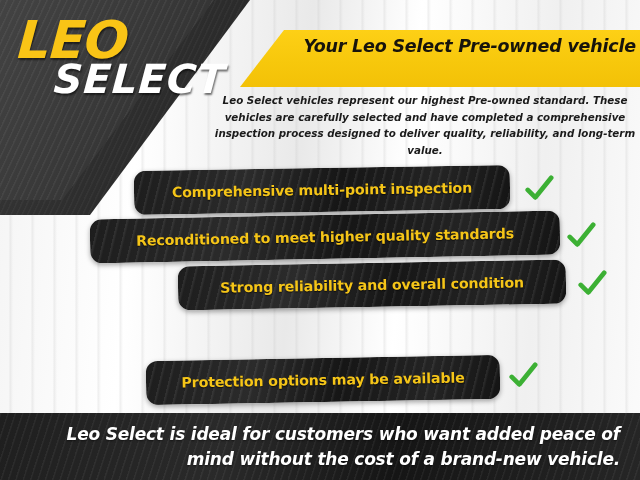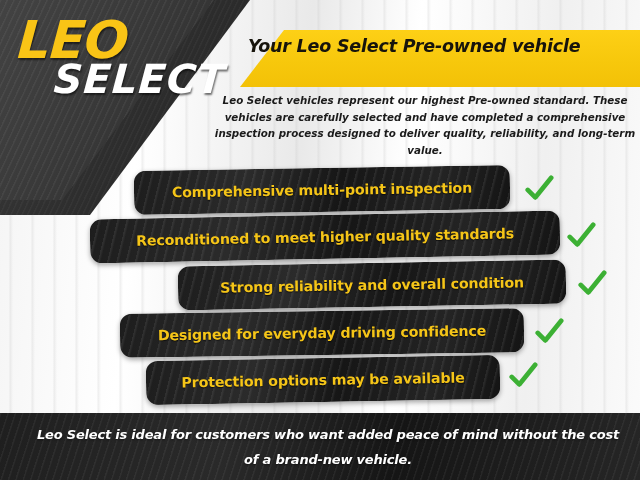--- a/index.html
+++ b/index.html
@@ -60,21 +60,21 @@
   }
 
   
   .yellow-banner{
     position:absolute;left:240px;top:30px;width:400px;height:57px;
     clip-path:polygon(44px 0, 400px 0, 400px 57px, 0 57px);
     background:linear-gradient(180deg,#fdd016 0%,#f7c80c 55%,#f3c107 100%);
   }
   .headline{
     position:absolute;left:248px;top:33px;width:388px;
-    text-align:left;font-size:17.5px;line-height:26px;
+    text-align:right;font-size:17.5px;line-height:26px;
     font-weight:bold;font-style:italic;color:#17140c;
     letter-spacing:-.2px;
   }
 
   
   .intro{
     position:absolute;left:214px;top:92px;width:422px;
     text-align:center;font-size:10.3px;line-height:16.5px;
     font-weight:bold;font-style:italic;color:#1b1b1b;
   }
@@ -119,22 +119,22 @@
     position:absolute;left:0;top:413px;width:640px;height:67px;
     background:
       repeating-linear-gradient(108deg,
         rgba(255,255,255,.05) 0px,
         rgba(255,255,255,.05) 1px,
         rgba(255,255,255,0) 2px,
         rgba(255,255,255,0) 7px),
       linear-gradient(100deg,#1f1f1f 0%,#2a2a2a 35%,#151515 62%,#262626 100%);
   }
   .footer-text{
-    position:absolute;left:28px;top:422px;width:600px;
-    text-align:center;font-size:13px;line-height:25px;
+    position:absolute;left:20px;top:422px;width:600px;
+    text-align:right;font-size:17px;line-height:25px;
     font-weight:bold;font-style:italic;color:#ffffff;
     letter-spacing:-.2px;text-shadow:0 1px 2px rgba(0,0,0,.5);
   }
 </style>
 </head>
 <body>
 
 <div id="slide">
 
   <div class="dark-panel"></div>
@@ -181,30 +181,20 @@
       <div class="pill">
         <span class="pill-label">Strong reliability and overall condition</span>
       </div>
       <span class="check">
         <svg viewBox="0 0 32 32">
             <path d="M4 17 L12 25 L29 4" fill="none" stroke="#3cb034" stroke-width="5" stroke-linecap="round" stroke-linejoin="round"></path>
           </svg>
       </span>
     </div>
 
-    <div class="feature-row r3">
-      <div class="pill">
-        <span class="pill-label">Designed for everyday driving confidence</span>
-      </div>
-      <span class="check">
-        <svg viewBox="0 0 32 32">
-            <path d="M4 17 L12 25 L29 4" fill="none" stroke="#3cb034" stroke-width="5" stroke-linecap="round" stroke-linejoin="round"></path>
-          </svg>
-      </span>
-    </div>
 
     <div class="feature-row r4">
       <div class="pill">
         <span class="pill-label">Protection options may be available</span>
       </div>
       <span class="check">
         <svg viewBox="0 0 32 32">
             <path d="M4 17 L12 25 L29 4" fill="none" stroke="#3cb034" stroke-width="5" stroke-linecap="round" stroke-linejoin="round"></path>
           </svg>
       </span>

